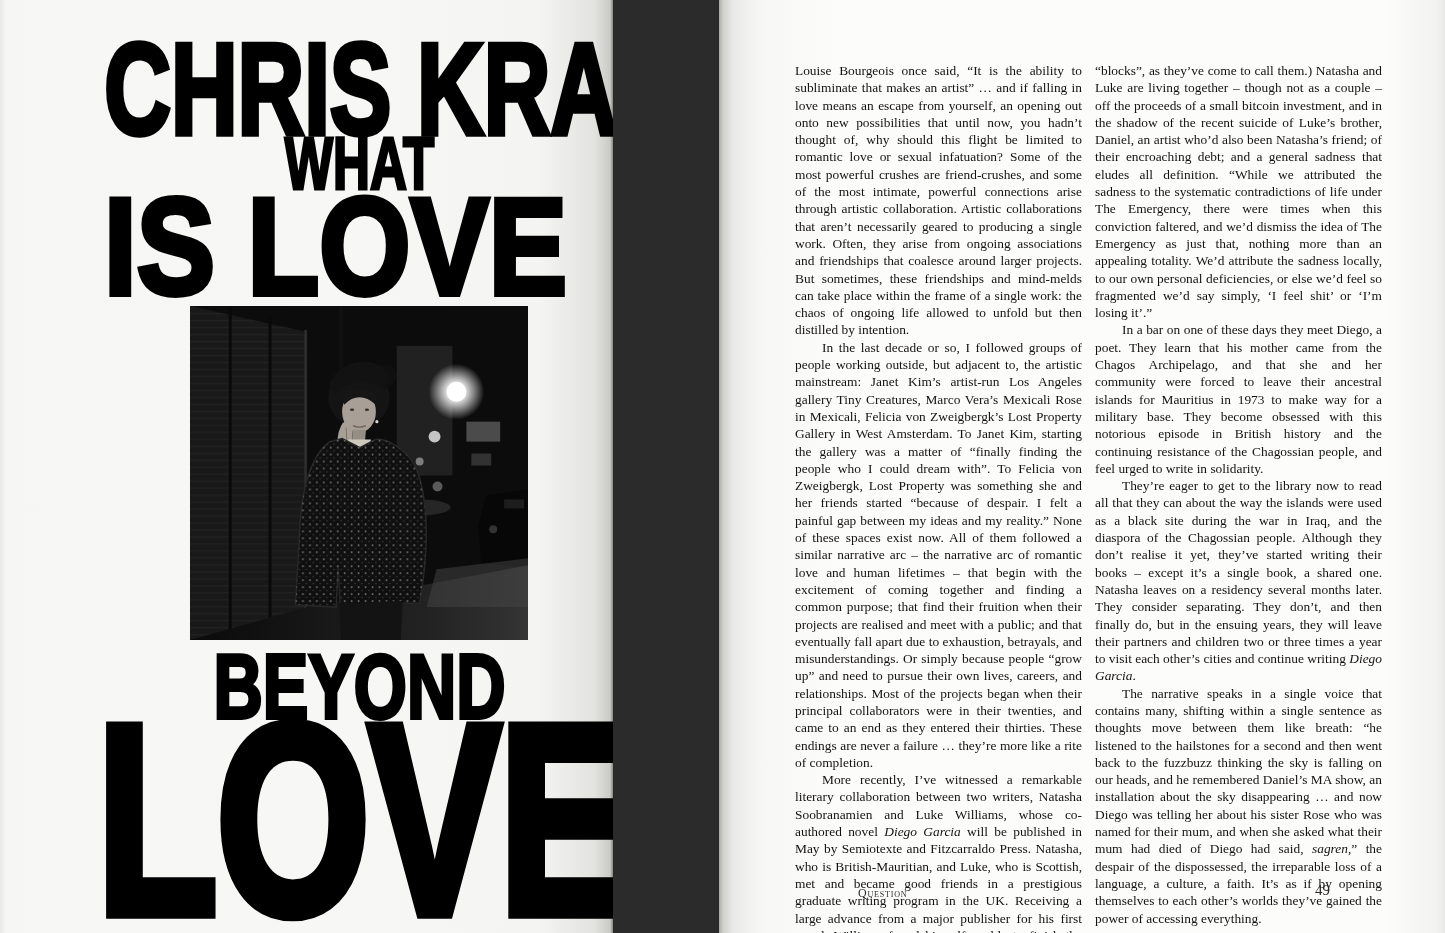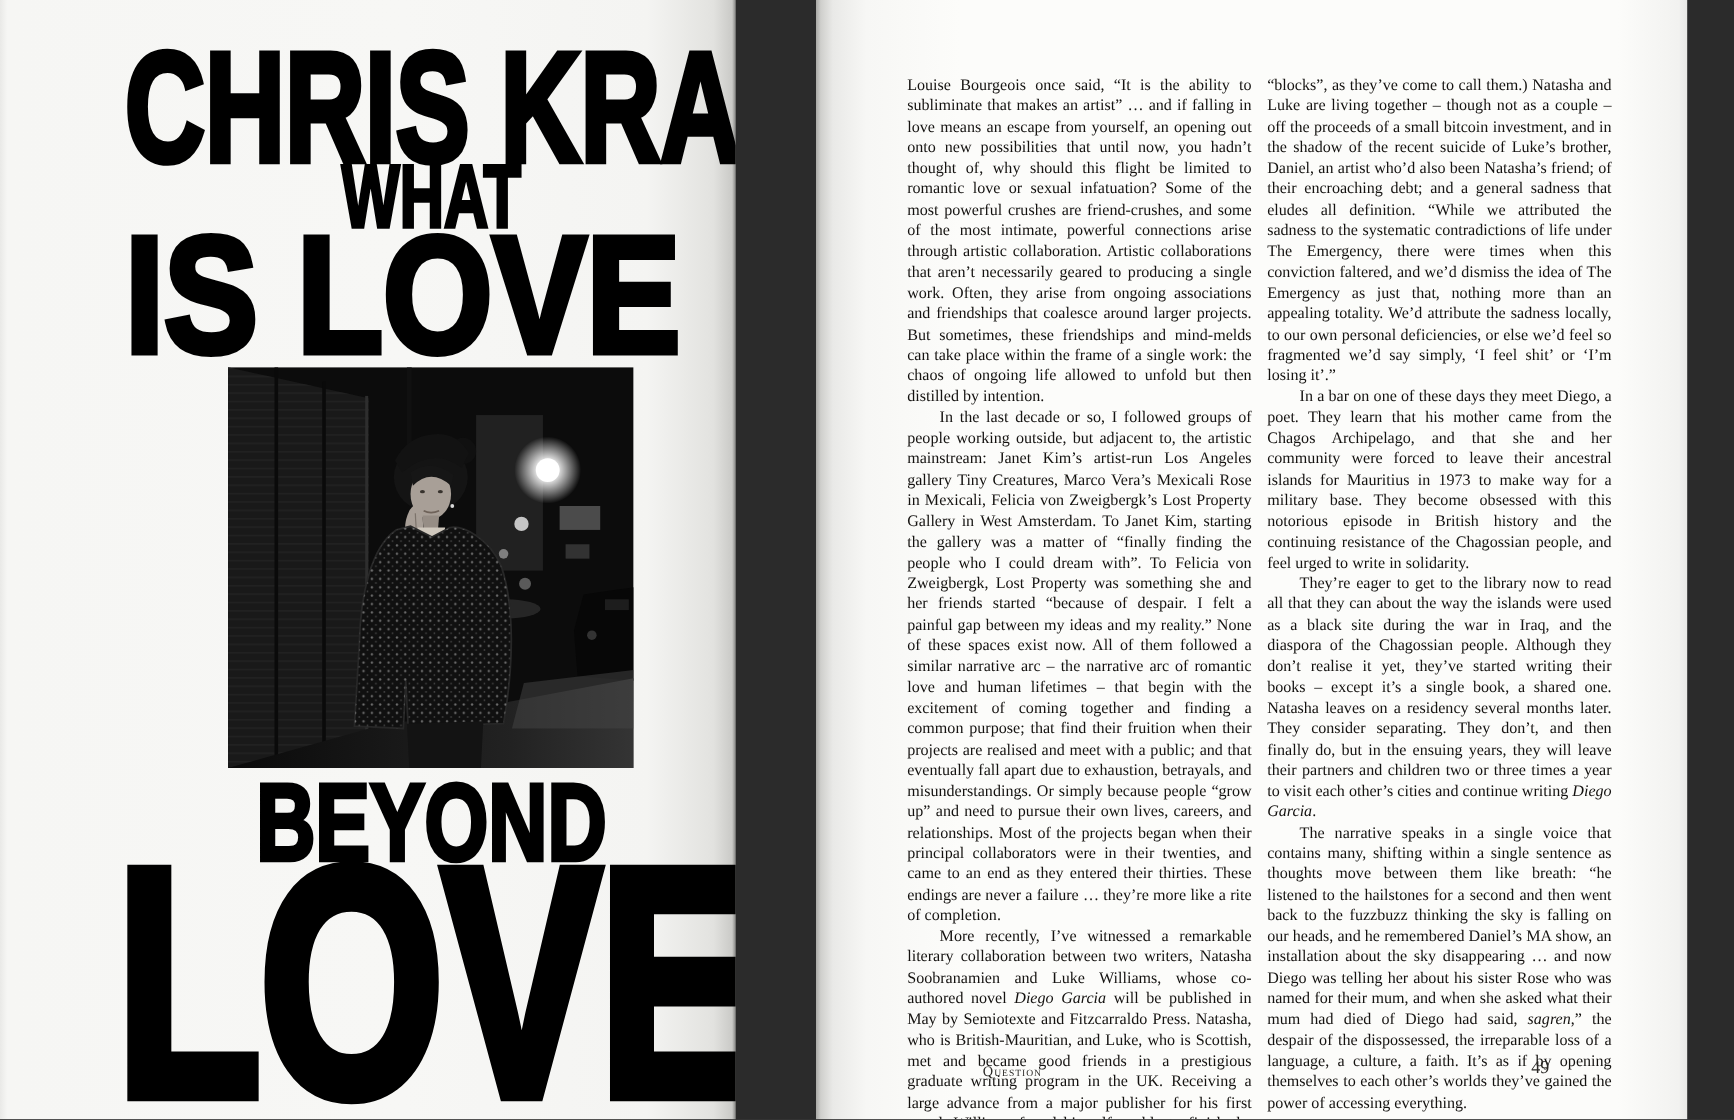--- a/index.html
+++ b/index.html
@@ -2,21 +2,21 @@
 <html><head>
 <meta charset="utf-8">
 <style>
   html,body{margin:0;padding:0;background:#3a3a3a;}
   .spread{position:relative;width:1445px;height:933px;overflow:hidden;background:#2b2b2b;
           font-family:"Liberation Serif",serif;}
   
   .page{position:absolute;top:0;height:933px;overflow:hidden;}
   .page-left{left:0;width:613px;
     background:linear-gradient(90deg,#e9e9e7 0,#f6f6f4 6px,#f7f7f5 55%,#f4f4f2 88%,#e2e2df 97%,#c9c9c6 99.6%,#b5b5b2 100%);}
-  .page-right{left:680px;width:726px;
+  .page-right{left:719px;width:726px;
     background:linear-gradient(90deg,#a9a9a6 0,#cfcfcc 4px,#e9e9e7 14px,#f7f7f5 42px,#fcfcfa 120px,#fcfcfa 92%,#f2f2f0 99%,#e8e8e6 100%);}
   .page-left::after{content:"";position:absolute;right:0;top:0;width:3px;height:100%;
     background:linear-gradient(90deg,rgba(0,0,0,0),rgba(0,0,0,.25));}
   
   .display{position:absolute;left:0;width:719px;text-align:center;white-space:nowrap;
     font-family:"Liberation Sans",sans-serif;font-weight:bold;color:#000;
     -webkit-text-stroke:0.042em #000;line-height:1;}
   .hl1{top:24px;font-size:130px;transform:scaleX(.71);}
   .hl2{top:127px;font-size:74px;transform:scaleX(.69);}
   .hl3{top:177px;font-size:138px;transform:scaleX(.85);margin-left:-24px;}

